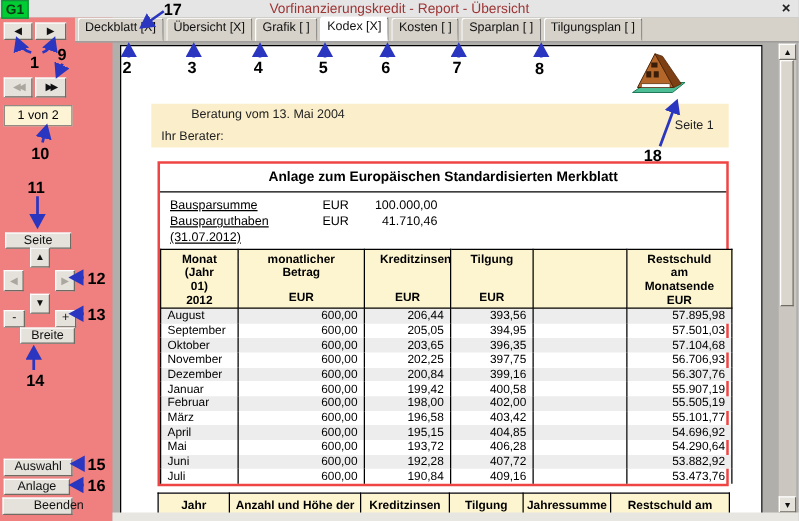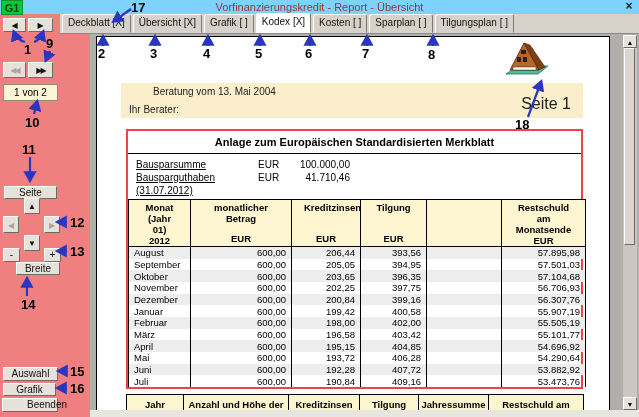--- a/index.html
+++ b/index.html
@@ -2,21 +2,21 @@
 <html><head>
 <meta charset="utf-8">
 <style>
   html,body{margin:0;padding:0;}
   body{
     position:relative;width:639px;height:417px;overflow:hidden;
     background:#b1afac;font-family:"Liberation Sans",sans-serif;
     -webkit-font-smoothing:antialiased;
   }
   
-  #titlebar{position:absolute;left:0;top:0;width:639px;height:14px;background:#7dd3fc;}
+  #titlebar{position:absolute;left:0;top:0;width:639px;height:14px;background:#e5e5e5;}
   #titlebar .title{position:absolute;left:0;top:0;width:100%;text-align:center;
     font-size:11px;line-height:14px;color:#9c3434;}
   #g1{position:absolute;left:1px;top:0;width:22px;height:15px;background:#0c3;
     border:1px solid #168f3c;color:#0a3b14;font-weight:bold;font-size:11px;
     text-align:center;line-height:14px;z-index:5;box-sizing:border-box;}
   #closebtn{position:absolute;right:4px;top:0;width:12px;height:13px;font-size:12px;
     line-height:13px;color:#222;font-weight:bold;text-align:center;cursor:default;}
   
   #tabbar{position:absolute;left:60px;top:14px;width:579px;height:20px;background:#d6d2ca;
     border-bottom:1px solid #8a8a8a;display:flex;align-items:flex-end;padding-left:2px;
@@ -33,21 +33,21 @@
   .btn .glyph{font-size:8px;line-height:1;}
   .btn.disabled{color:#aba79e;}
   #pageind{position:absolute;left:3px;top:70px;width:55px;height:17px;background:#fdf4d5;
     border:1px solid #908c84;font-size:10px;text-align:center;line-height:15px;box-sizing:border-box;}
   
   #page{position:absolute;left:96px;top:36px;width:512px;height:374px;background:#fff;
     border:1px solid #000;overflow:hidden;z-index:1;box-sizing:content-box;}
   #banner{position:absolute;left:24px;top:46px;width:462px;height:35px;background:#fbefcb;}
   #banner .l1{position:absolute;left:8px;top:3px;font-size:10px;color:#222;margin-left:24px;}
   #banner .l2{position:absolute;left:8px;top:21px;font-size:10px;color:#222;}
-  #banner .pg{position:absolute;right:12px;top:12px;font-size:16px;color:#222;}
+  #banner .pg{position:absolute;right:12px;top:12px;font-size:10px;color:#222;}
   #house{position:absolute;left:407px;top:3px;}
   #merkbox{position:absolute;left:29px;top:92px;width:457px;height:260px;border:2px solid #ef4444;
     box-sizing:border-box;background:#fff;display:flex;flex-direction:column;}
   #merktitle{height:22px;border-bottom:1px solid #000;font-size:11px;font-weight:bold;
     text-align:center;line-height:22px;color:#000;}
   #summary{height:45px;padding:4px 0 0 8px;box-sizing:border-box;}
   .srow{display:flex;font-size:10px;line-height:13px;color:#000;}
   .srow .lab{width:122px;text-decoration:underline;}
   .srow .cur{width:32px;}
   .srow .val{width:60px;text-align:right;}
@@ -103,21 +103,21 @@
   <div id="pageind">1 von 2</div>
   <div class="btn" style="left:4px;top:172px;width:53px;height:13px;line-height:11px;">Seite</div>
   <div class="btn" style="left:24px;top:184px;width:16px;height:16px;line-height:14px;"><span class="glyph">▲</span></div>
   <div class="btn disabled" style="left:3px;top:202px;width:16px;height:17px;line-height:15px;"><span class="glyph">◀</span></div>
   <div class="btn disabled" style="left:44px;top:202px;width:16px;height:17px;line-height:15px;"><span class="glyph">▶</span></div>
   <div class="btn" style="left:24px;top:221px;width:16px;height:16px;line-height:14px;"><span class="glyph">▼</span></div>
   <div class="btn" style="left:3px;top:234px;width:17px;height:14px;line-height:12px;">-</div>
   <div class="btn" style="left:44px;top:234px;width:17px;height:14px;line-height:12px;">+</div>
   <div class="btn" style="left:4px;top:248px;width:44px;height:13px;line-height:11px;margin-left:12px;">Breite</div>
   <div class="btn" style="left:3px;top:353px;width:55px;height:14px;line-height:12px;">Auswahl</div>
-  <div class="btn" style="left:3px;top:369px;width:53px;height:13px;line-height:11px;">Grafik</div>
+  <div class="btn" style="left:3px;top:369px;width:53px;height:13px;line-height:11px;">Anlage</div>
   <div class="btn" style="left:2px;top:384px;width:56px;height:14px;line-height:12px;padding-left:24px;">Beenden</div>
 </div>
 
 <div id="page">
   <svg id="house" width="46" height="38" viewBox="0 0 46 38">
     <polygon points="2,34 14,26 44,26 34,34" fill="#4dbd95" stroke="#1f7a58" stroke-width="0.8"></polygon>
     <polygon points="20,3 35,30 6,30" fill="#b5672a" stroke="#4a2408" stroke-width="0.8"></polygon>
     <polygon points="20,3 35,30 41,27 26,5" fill="#7e3f12" stroke="#4a2408" stroke-width="0.6"></polygon>
     <rect x="9" y="27" width="23" height="3" fill="#ffffff" stroke="#4a2408" stroke-width="0.5"></rect>
     <rect x="13" y="17" width="4" height="5" fill="#3a1d08"></rect>

